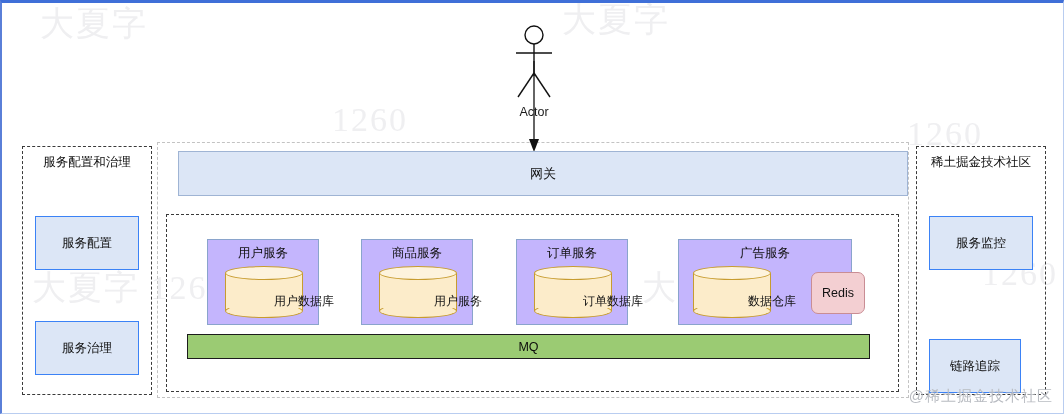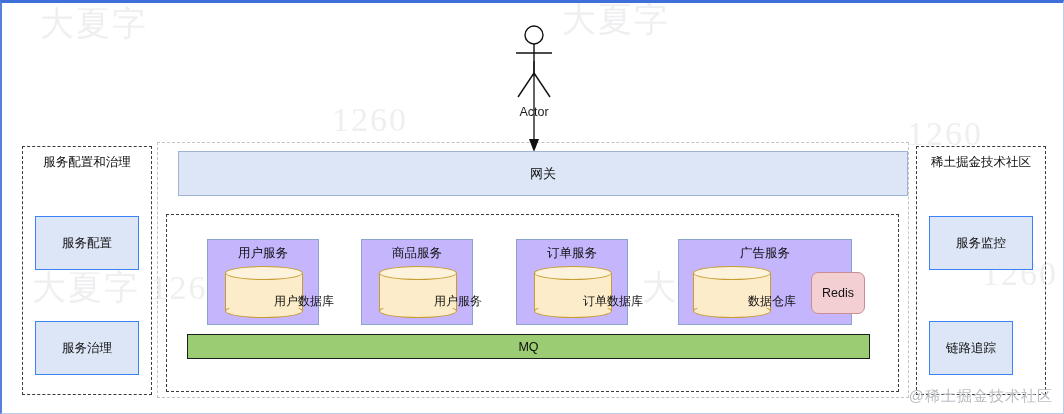--- a/index.html
+++ b/index.html
@@ -246,21 +246,21 @@
   <div class="bluebox" style="left:33px;top:318px;width:104px;height:54px;">
     <span>服务治理</span>
   </div>
 
   <div class="dash-panel" style="left:914px;top:143px;width:130px;height:249px;">
     <div class="panel-title">稀土掘金技术社区</div>
   </div>
   <div class="bluebox" style="left:927px;top:213px;width:104px;height:54px;">
     <span>服务监控</span>
   </div>
-  <div class="bluebox" style="left:927px;top:318px;width:84px;height:54px;">
+  <div class="bluebox" style="left:927px;top:336px;width:92px;height:54px;">
     <span>链路追踪</span>
   </div>
 
   <div class="dash-panel light" style="left:155px;top:139px;width:752px;height:256px;"></div>
 
   <div class="gateway" style="left:164px;top:148px;width:730px;height:45px;margin-left:12px;">
     <span>网关</span>
   </div>
 
   <div class="dash-panel" style="left:164px;top:211px;width:733px;height:178px;"></div>

